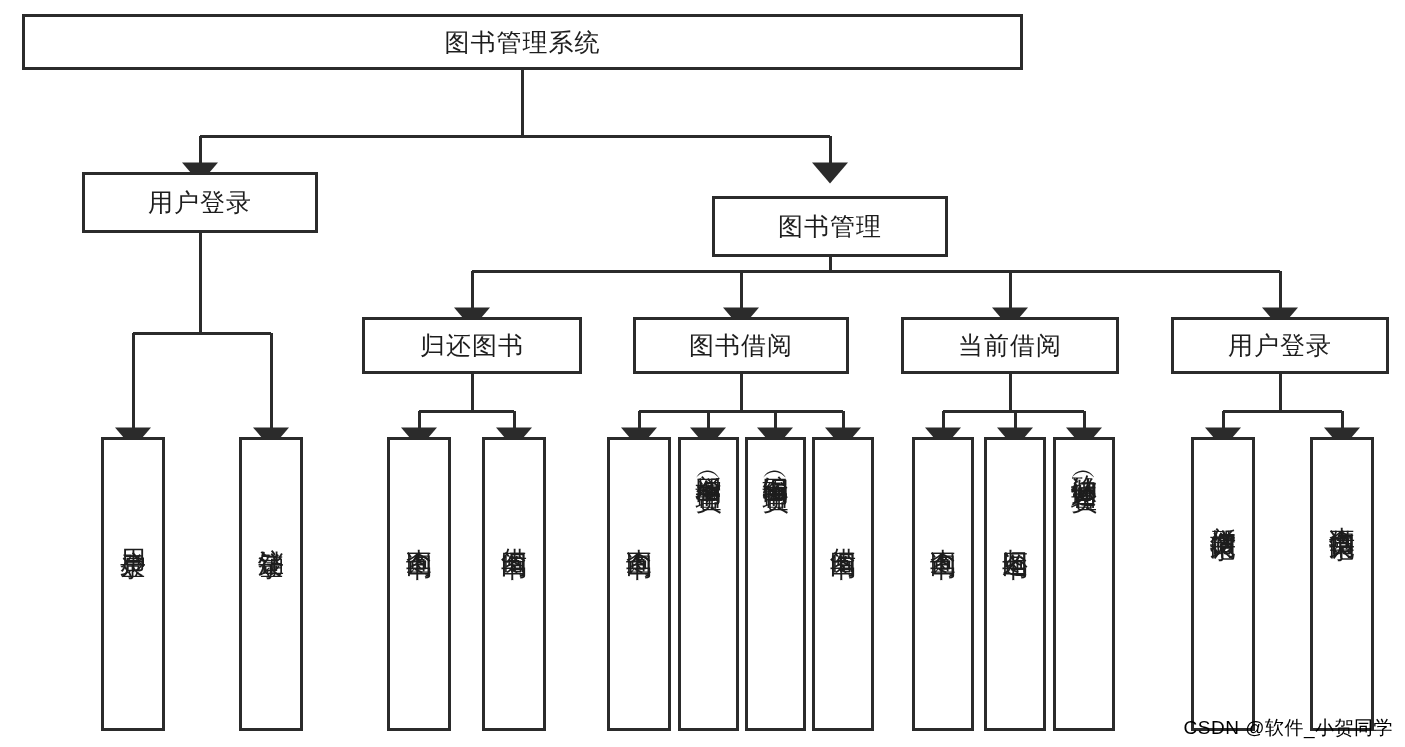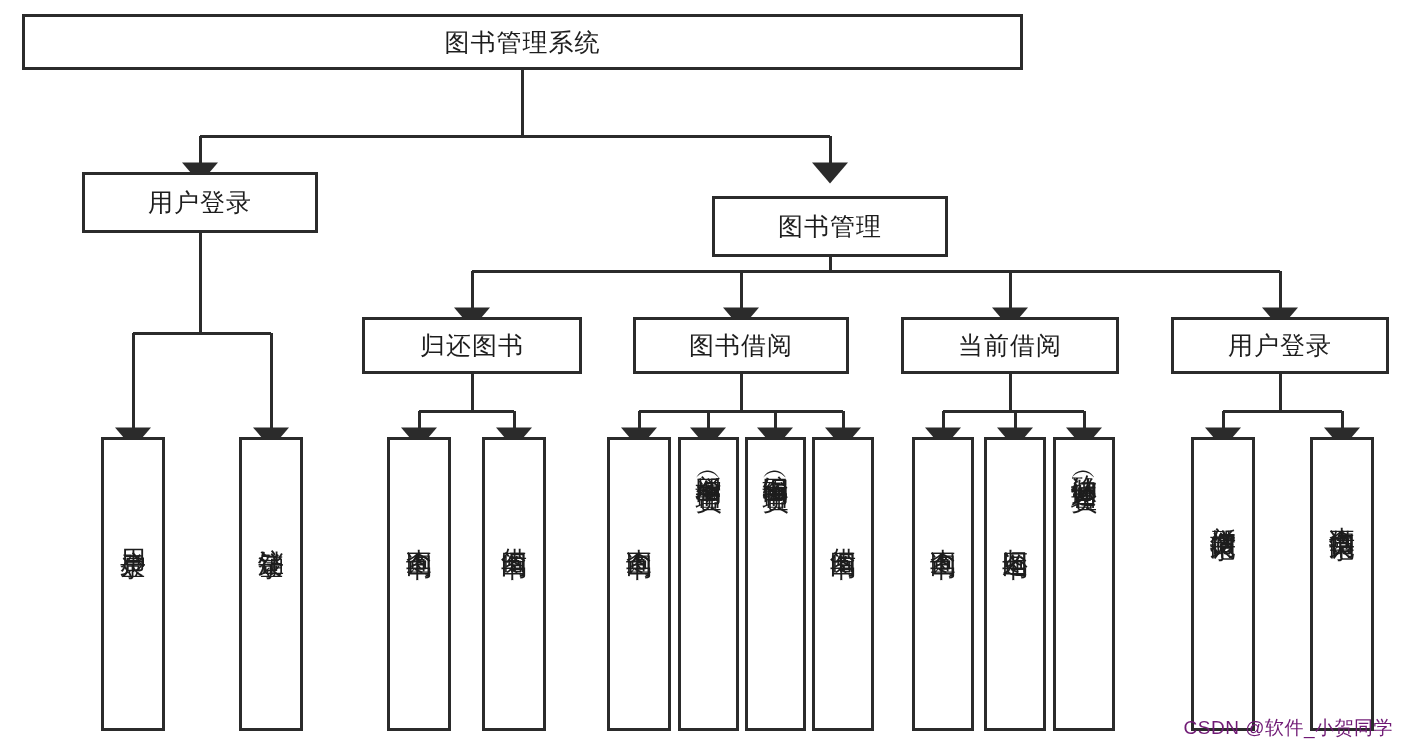--- a/index.html
+++ b/index.html
@@ -57,21 +57,21 @@
     margin-top: 74px;
   }
   .node-v.midshort .label {
     margin-top: 52px;
   }
   .watermark {
     position: absolute;
     right: 12px;
     bottom: 6px;
     font-size: 19px;
-    color: #701a75;
+    color: #000000;
     white-space: nowrap;
     letter-spacing: 0.5px;
   }
 </style>
 </head>
 <body>
 
 <div id="canvas">
 
   <svg id="wires" viewBox="0 0 1405 747" xmlns="http://www.w3.org/2000/svg">

